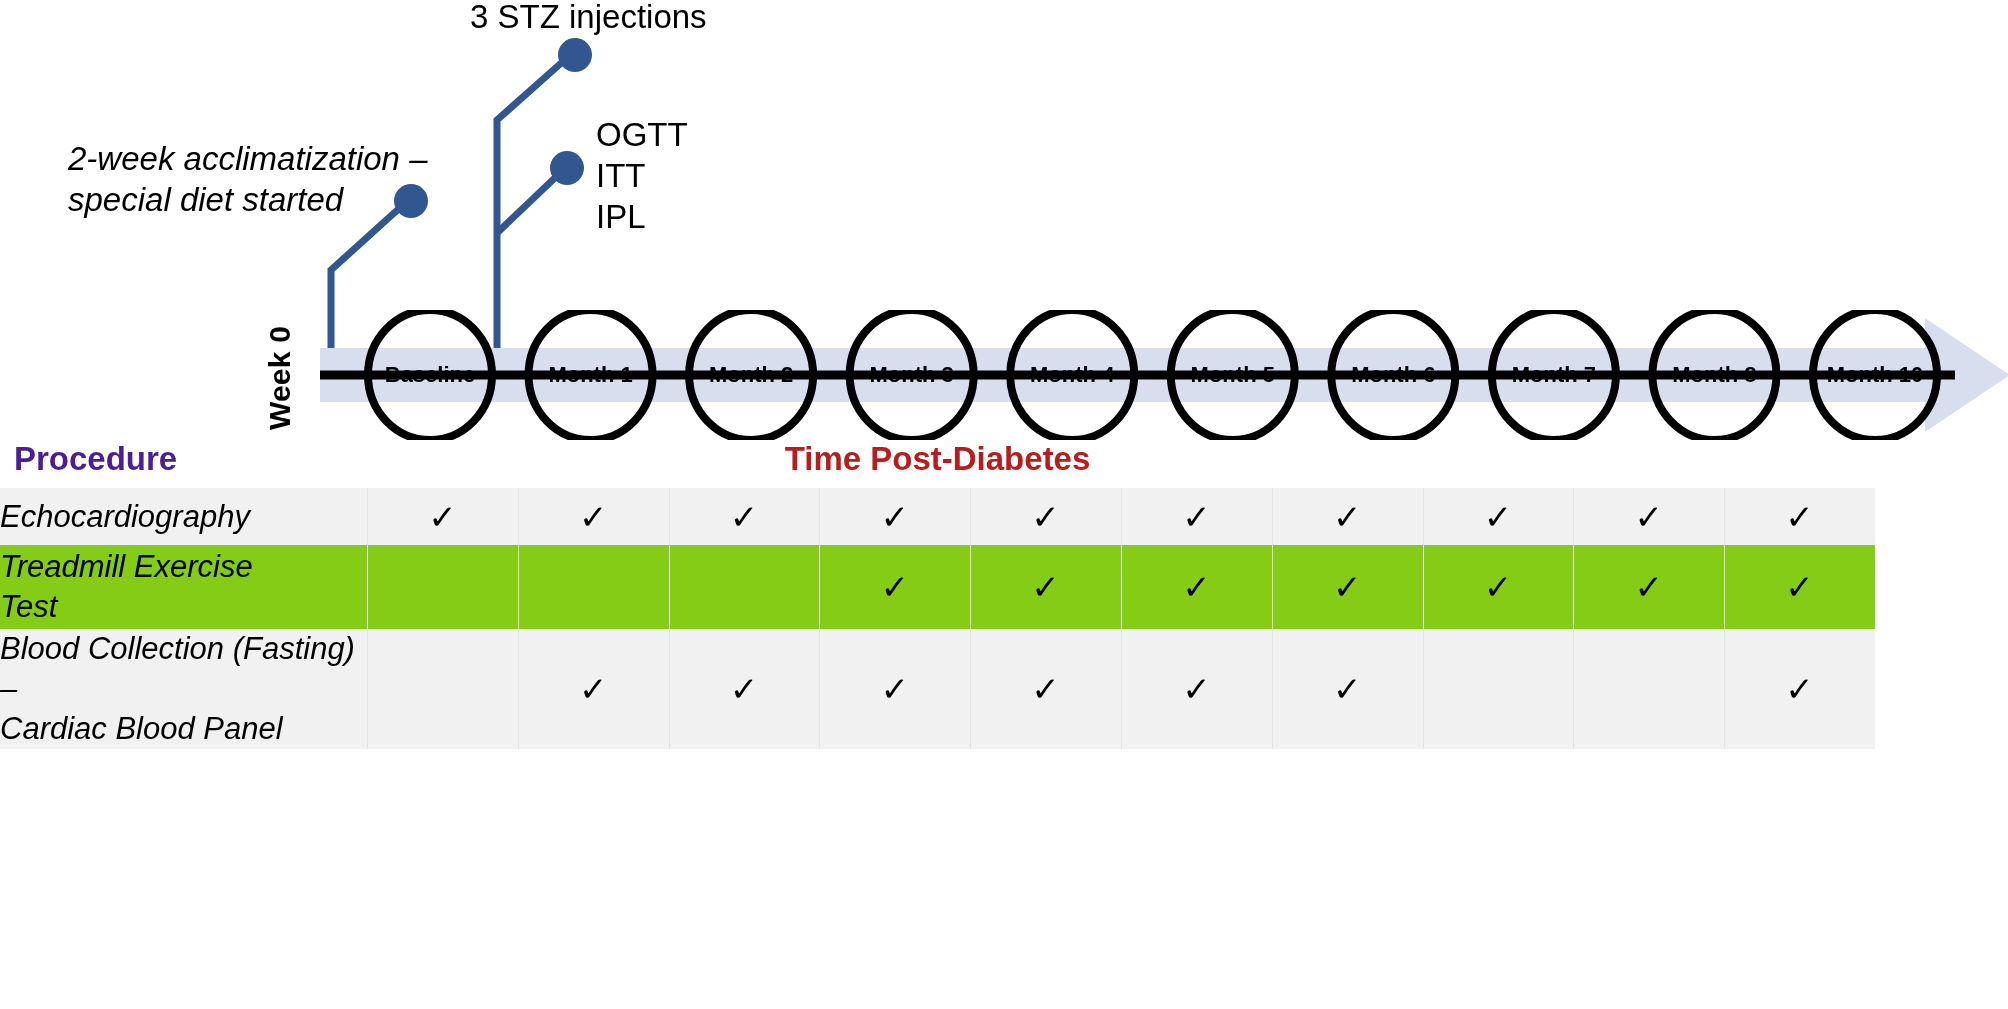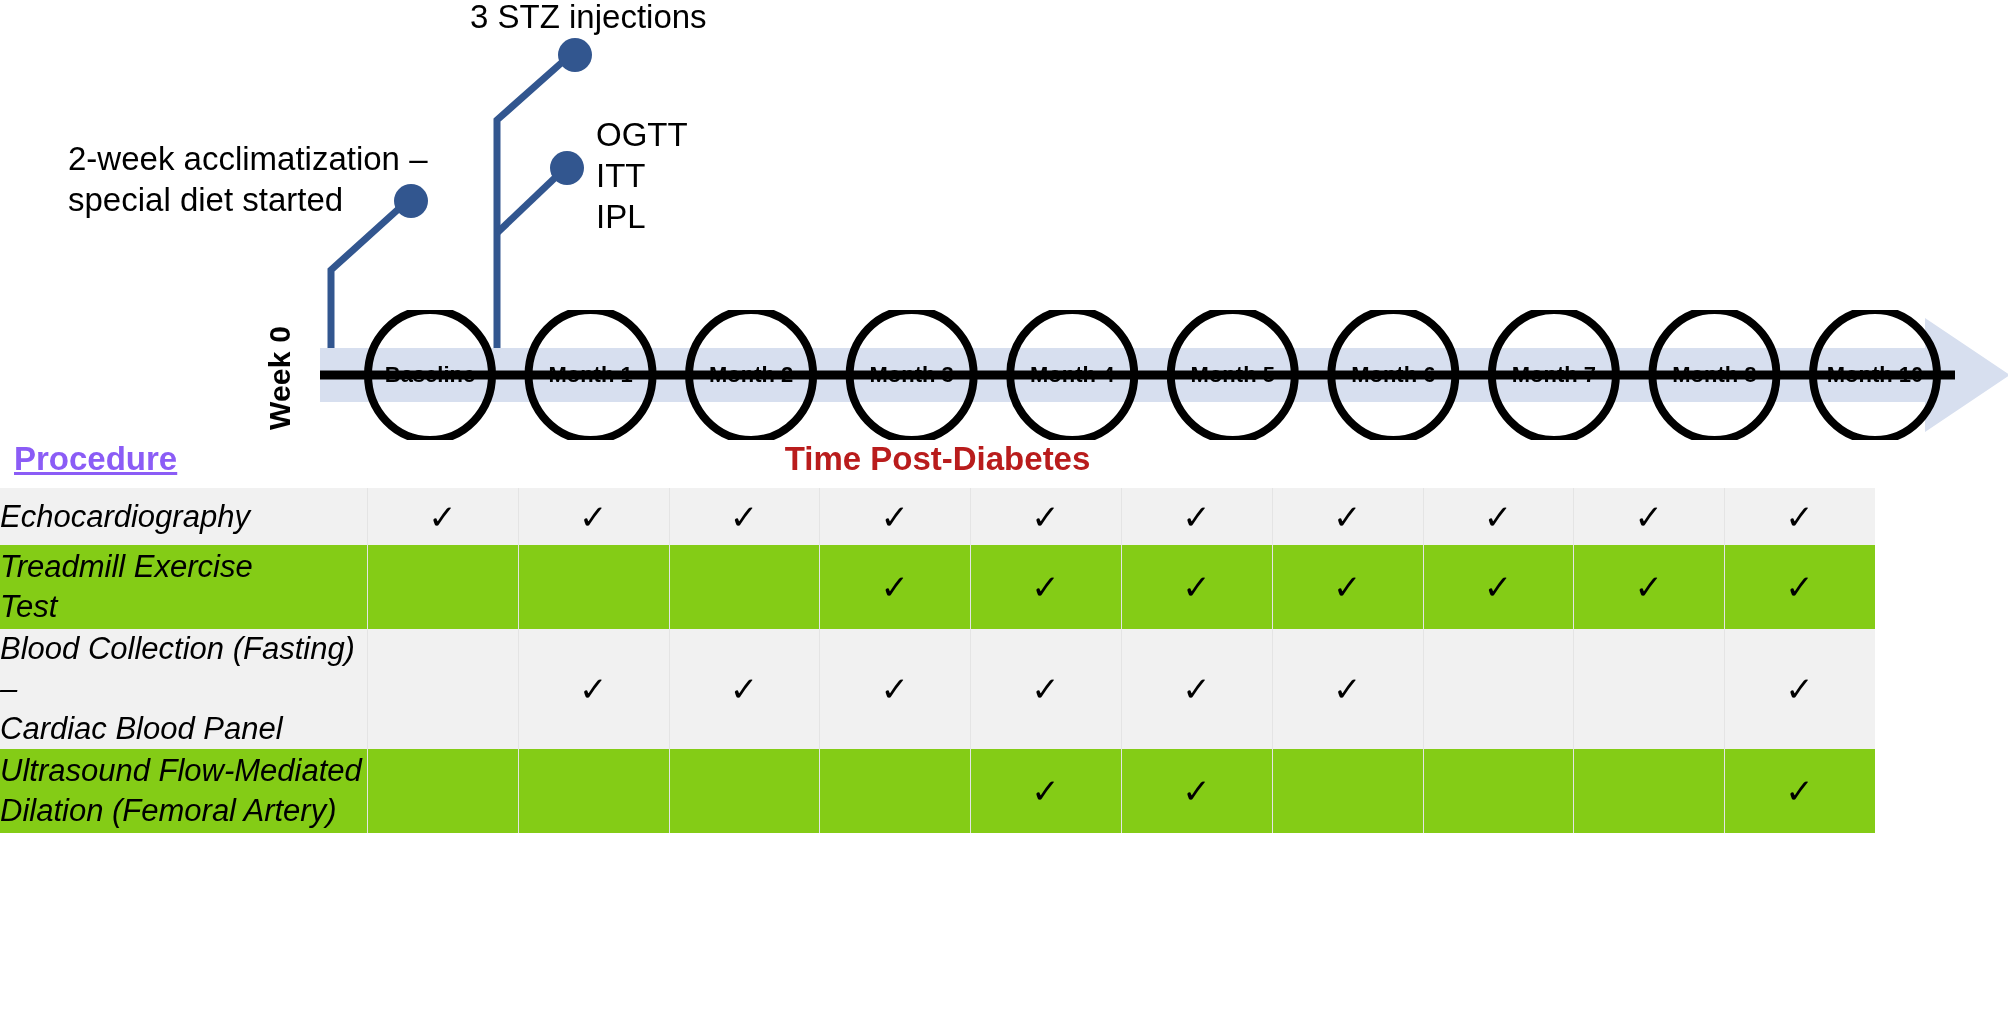--- a/index.html
+++ b/index.html
@@ -14,21 +14,21 @@
 
   
   .callout-text{
     position:absolute;
     font-size:33px;
     line-height:41px;
     color:#000;
     white-space:pre;
   }
   #stz-label{left:470px;top:-4px;}
-  #accl-label{left:68px;top:138px;}
+  #accl-label{left:68px;top:138px;font-style:italic;}
   #ogtt-label{left:596px;top:114px;}
 
   svg#leaders{position:absolute;left:0;top:0;width:2008px;height:480px;overflow:visible;}
 
   
   #week0{
     position:absolute;
     left:245px;top:300px;
     width:160px;height:40px;
     transform:rotate(-90deg);
@@ -46,21 +46,21 @@
     font-family:"Liberation Sans", sans-serif;
     font-size:22px;font-weight:bold;fill:#000;
     text-anchor:middle;dominant-baseline:middle;
   }
 
   
   #table-area{position:absolute;left:0;top:440px;width:2008px;}
   #hdr{position:relative;height:48px;}
   #hdr .procedure-hdr{
     position:absolute;left:14px;top:0;
-    font-size:33px;font-weight:bold;color:#8b5cf6;text-decoration:underline;
+    font-size:33px;font-weight:bold;color:#4c1d95;
   }
   #hdr .time-hdr{
     position:absolute;left:0;top:0;width:1875px;
     text-align:center;
     font-size:33px;font-weight:bold;color:#b91c1c;
   }
   table#grid{
     border-collapse:collapse;
     width:1875px;
     table-layout:fixed;
@@ -204,33 +204,17 @@
             <td class="chk cellline">✓</td>
             <td class="chk cellline">✓</td>
             <td class="chk cellline">✓</td>
             <td class="chk cellline">✓</td>
             <td class="chk cellline">✓</td>
             <td class="chk cellline">✓</td>
             <td class="chk cellline"></td>
             <td class="chk cellline"></td>
             <td class="chk cellline">✓</td>
           </tr>
-          <tr class="plain r4">
-            <td class="proc">
-              <div>Ultrasound Flow-Mediated</div>
-              <div>Dilation (Femoral Artery)</div>
-            </td>
-            <td class="chk cellline"></td>
-            <td class="chk cellline"></td>
-            <td class="chk cellline"></td>
-            <td class="chk cellline"></td>
-            <td class="chk cellline">✓</td>
-            <td class="chk cellline">✓</td>
-            <td class="chk cellline"></td>
-            <td class="chk cellline"></td>
-            <td class="chk cellline"></td>
-            <td class="chk cellline">✓</td>
-          </tr>
         </tbody>
     </table>
   </div>
 
 </div>
 
 </body></html>

